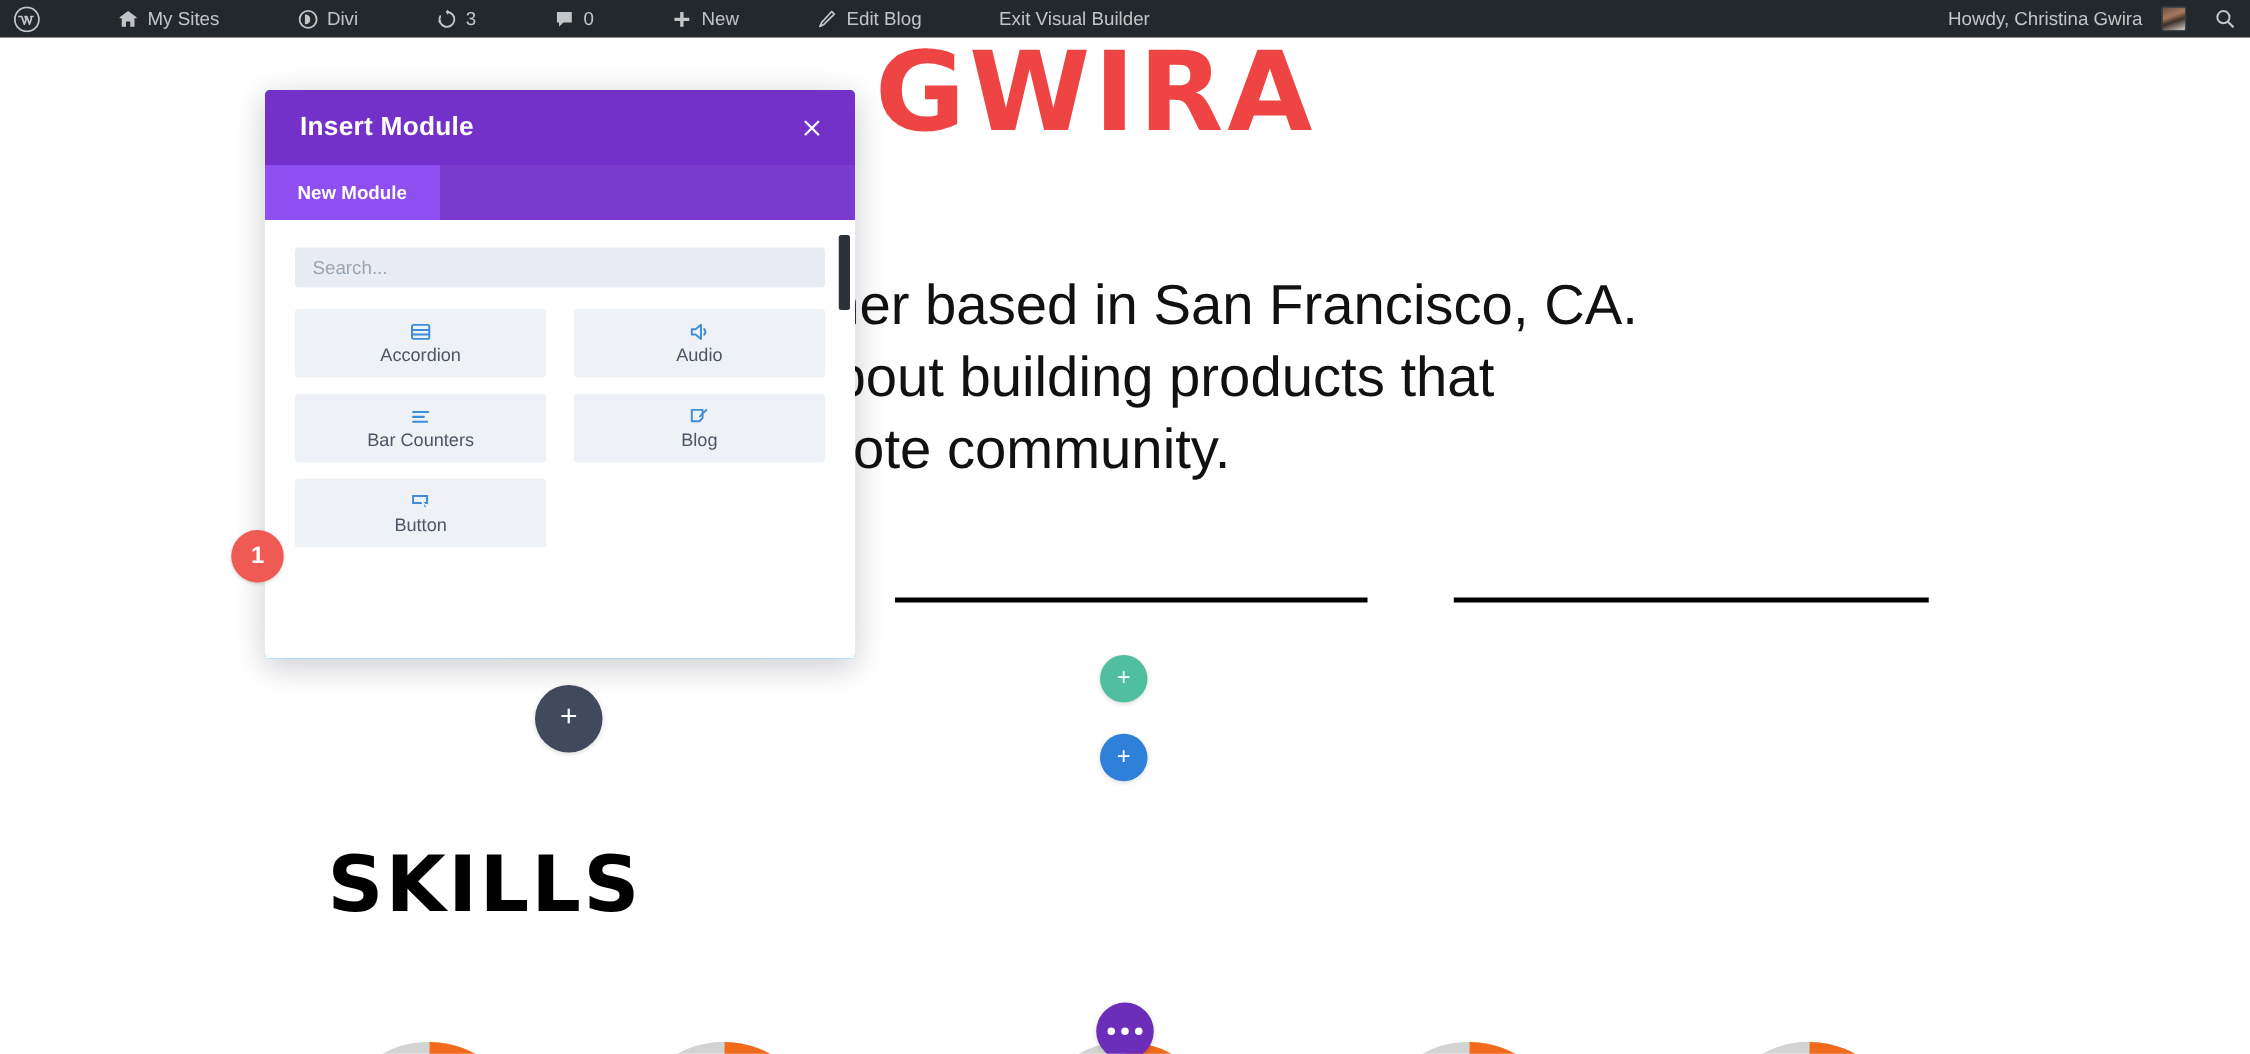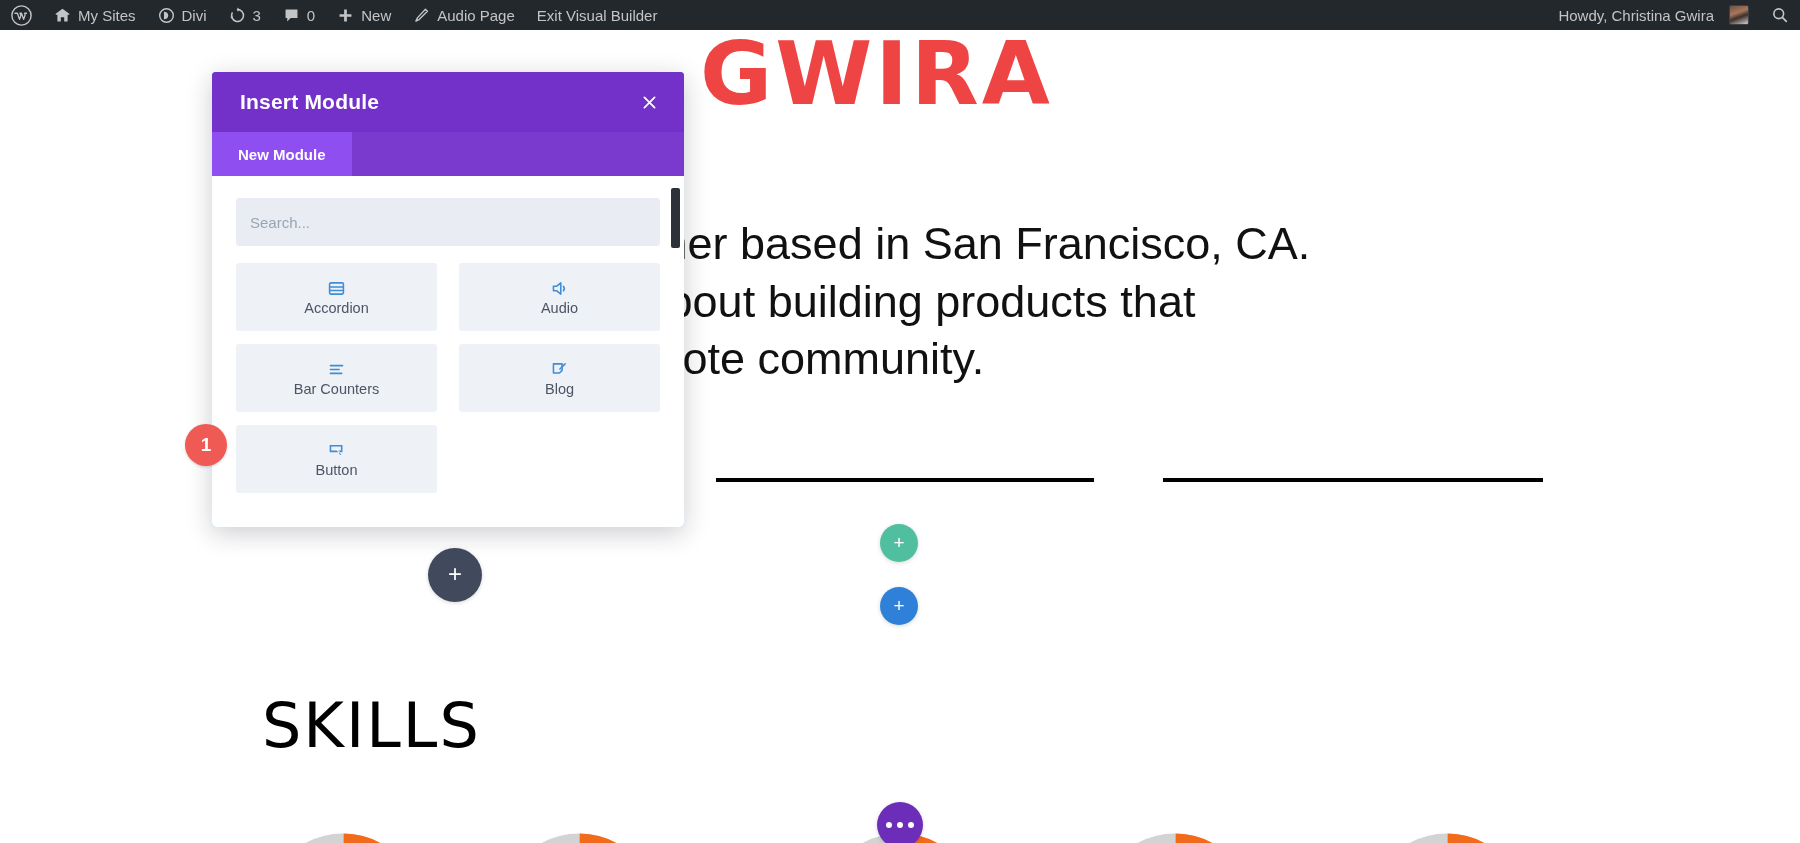--- a/index.html
+++ b/index.html
@@ -12,20 +12,21 @@
 
   
   #adminbar {
     position: absolute; top: 0; left: 0;
     width: 1800px; height: 30px;
     background: #23282d;
     color: #c3c4c6;
     display: flex; align-items: center;
     font-size: 15px;
     z-index: 60;
+    gap: 40px;
   }
   .ab-item {
     display: flex; align-items: center; gap: 7px;
     height: 30px; padding: 0 11px;
     color: #c3c4c6; white-space: nowrap;
   }
   .ab-item .ab-label { line-height: 1; }
   .ab-spacer { flex: 1 1 auto; }
   .ab-right { display: flex; align-items: flex-start; }
   .wp-logo { font-size: 20px; line-height: 1; color: #c3c4c6; }
@@ -63,23 +64,23 @@
     color: #111;
     font-weight: 400;
   }
   .rule {
     position: absolute; height: 4px; background: #000;
   }
   .rule-a { left: 716px; top: 448px; width: 378px; }
   .rule-b { left: 1163px; top: 448px; width: 380px; }
 
   .skills-title {
-    position: absolute; left: 262px; top: 665px;
+    position: absolute; left: 262px; top: 647px;
     font-family: "DejaVu Sans", sans-serif;
-    font-weight: 400;
+    font-weight: 700;
     font-size: 62px;
     letter-spacing: 2px;
     color: #000;
     line-height: 1;
   }
 
   
   .ring { position: absolute; width: 170px; height: 170px; }
   .ring svg { display: block; }
 
@@ -142,38 +143,38 @@
   }
   .modal-tab.active { background: #8e4ef0; }
   .modal-body {
     flex: 1 1 auto;
     background: #fff;
     padding: 22px 24px 0 24px;
     position: relative;
     overflow: hidden;
   }
   .search-input {
-    width: 100%; height: 48px;
+    width: 100%; height: 32px;
     background: #e9edf3;
     border: none; border-radius: 3px;
     padding: 0 14px;
     font-size: 15px;
     color: #4a5568;
     font-family: "Liberation Sans", sans-serif;
     display: block;
   }
   .search-input::placeholder { color: #9aa5b4; }
   .module-grid {
     margin-top: 17px;
     display: grid;
     grid-template-columns: 1fr 1fr;
     gap: 13px 22px;
   }
   .module-cell {
-    height: 68px;
+    height: 55px;
     background: #eef1f6;
     border-radius: 3px;
     display: flex; flex-direction: column;
     align-items: center; justify-content: center;
     gap: 3px;
   }
   .module-cell .m-ico { height: 19px; display: flex; align-items: center; color: #3f8dd6; }
   .module-cell .m-ico svg { display: block; }
   .module-cell .m-label { font-size: 14.5px; color: #4c5563; line-height: 1; }
   .module-cell.highlight {
@@ -262,21 +263,21 @@
     </span>
     <span class="ab-label">New</span>
   </div>
 
   <div class="ab-item">
     <span class="ab-ico">
       <svg width="17" height="17" viewBox="0 0 20 20">
           <path d="M14.6 2.6 17 5 7.2 14.8 3.4 16.6l1.8-3.8z" fill="none" stroke="#c3c4c6" stroke-width="1.6" stroke-linejoin="round"></path>
         </svg>
     </span>
-    <span class="ab-label">Audio Page</span>
+    <span class="ab-label">Edit Blog</span>
   </div>
 
   <div class="ab-item">
     <span class="ab-label">Exit Visual Builder</span>
   </div>
 
   <div class="ab-spacer"></div>
 
   <div class="ab-right">
     <div class="ab-item">

